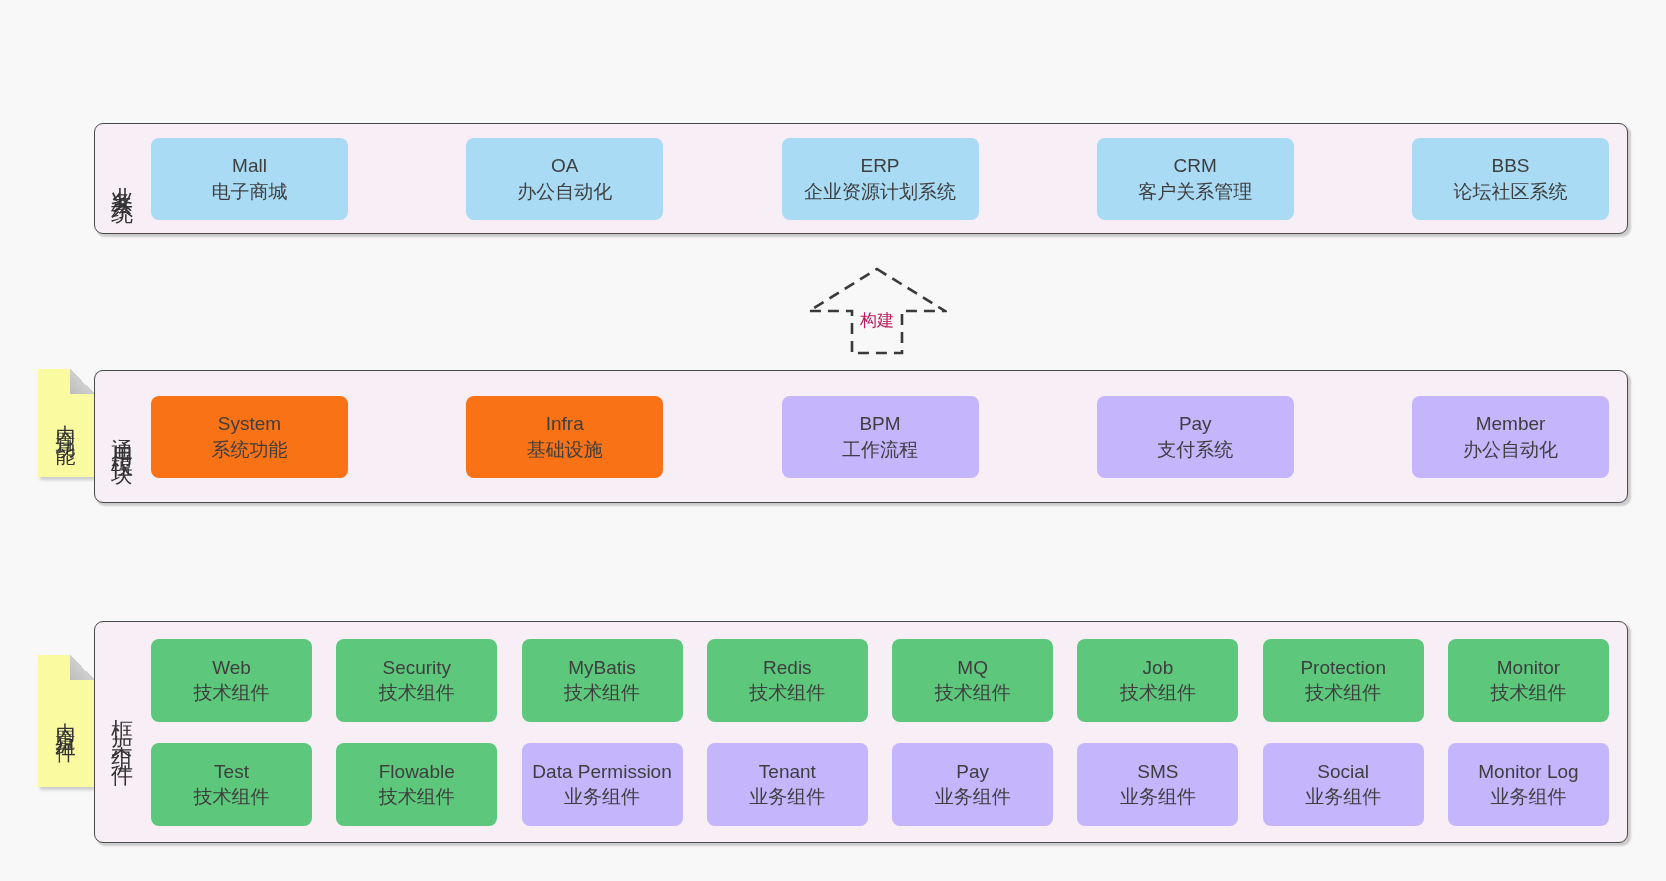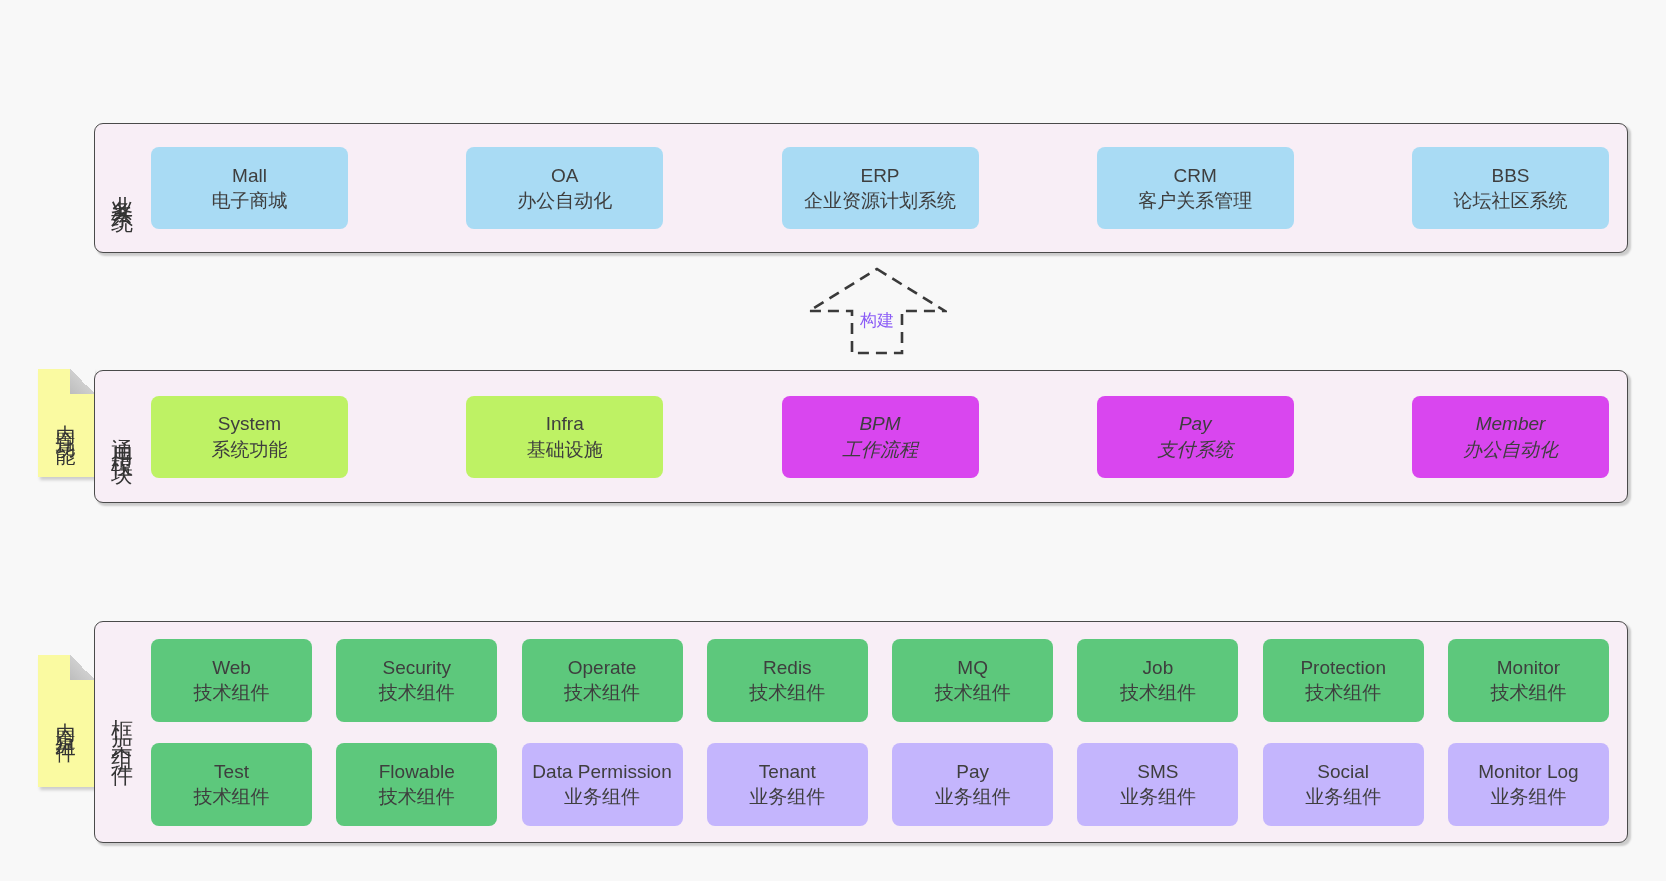--- a/index.html
+++ b/index.html
@@ -18,21 +18,21 @@
     position:absolute;left:94px;width:1534px;
     background:#f8eef6;
     border:1.5px solid #4a4a4a;
     border-radius:9px;
     box-shadow:2.5px 2.5px 2px rgba(0,0,0,0.18);
     box-sizing:border-box;
     display:flex;align-items:center;
     padding-left:56px;padding-right:18px;
     z-index:2;
   }
-  #layer-business{top:123px;height:130px;}
+  #layer-business{top:123px;height:111px;}
   #layer-modules{top:370px;height:133px;}
   #layer-components{top:621px;height:222px;flex-direction:column;justify-content:center;gap:21px;align-items:stretch;}
 
   .layer-label{
     position:absolute;left:0;top:0;bottom:0;width:54px;
     display:flex;align-items:center;justify-content:center;
     writing-mode:vertical-rl;text-orientation:upright;
     font-size:22px;color:#333;
   }
   #layer-business .layer-label{letter-spacing:5px;}
@@ -46,22 +46,22 @@
     border-radius:8px;
     display:flex;flex-direction:column;align-items:center;justify-content:center;
     text-align:center;
     font-size:19px;line-height:1.33;color:#3e3e3e;
     box-sizing:border-box;padding:2px 4px;
     flex:none;
   }
   .box-wide{width:197px;height:82px;}
   .box-narrow{width:161px;height:83px;}
   .blue{background:#a9dbf4;}
-  .red{background:#bef264;}
-  .pink{background:#d946ef;font-style:italic;}
+  .red{background:#f97316;}
+  .pink{background:#c4b5fd;}
   .green{background:#5dc87c;}
   .green-light{background:#c4b5fd;}
 
   
   .note{
     position:absolute;left:38px;width:57px;
     background:#fafaa1;
     display:flex;align-items:center;justify-content:center;
     writing-mode:vertical-rl;text-orientation:upright;
     font-size:20px;color:#333;letter-spacing:7px;
@@ -76,21 +76,21 @@
   }
 
   
   .arrow{position:absolute;width:140px;height:88px;z-index:1;}
   #arrow-build{left:807px;top:267px;}
   #arrow-implement{left:820px;top:516px;}
   .arrow svg{position:absolute;inset:0;}
   .arrow .arrow-label{
     position:absolute;left:50%;top:42px;transform:translateX(-50%);
     background:#f8f8f8;padding:0 3px;
-    font-size:17px;color:#8b5cf6;white-space:nowrap;
+    font-size:17px;color:#be185d;white-space:nowrap;
   }
 </style>
 </head>
 <body>
 
 <div class="canvas">
 
   <div class="note" id="note-modules">
     <span class="fold"></span>
     <span>内置功能</span>
@@ -166,21 +166,21 @@
     <div class="row">
       <div class="box box-narrow green">
         <span>Web</span>
         <span>技术组件</span>
       </div>
       <div class="box box-narrow green">
         <span>Security</span>
         <span>技术组件</span>
       </div>
       <div class="box box-narrow green">
-        <span>Operate</span>
+        <span>MyBatis</span>
         <span>技术组件</span>
       </div>
       <div class="box box-narrow green">
         <span>Redis</span>
         <span>技术组件</span>
       </div>
       <div class="box box-narrow green">
         <span>MQ</span>
         <span>技术组件</span>
       </div>

